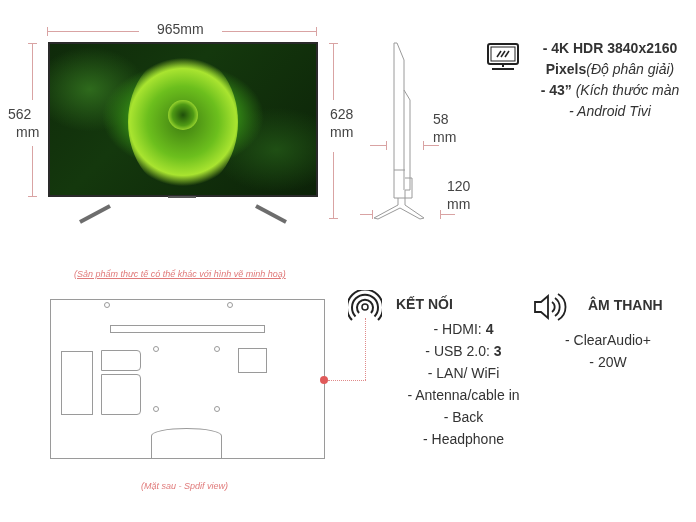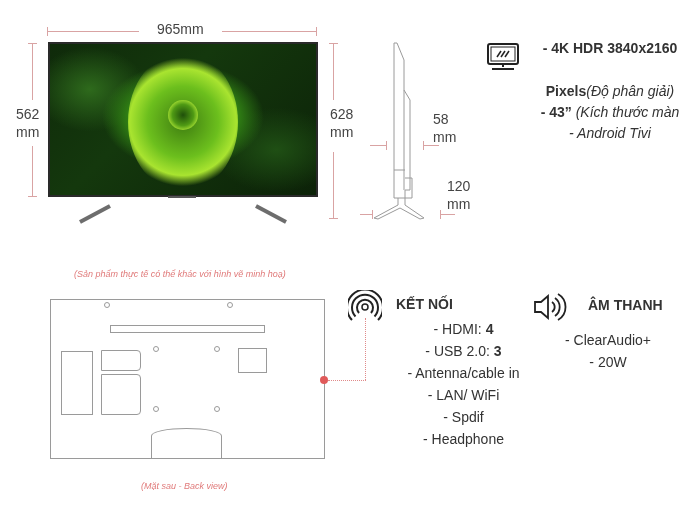--- a/index.html
+++ b/index.html
@@ -32,21 +32,21 @@
 <body>
 
 <div class="abs dim-line" style="left:47px; top:31px; width:92px; height:1px;"></div>
 <div class="abs dim-line" style="left:47px; top:27px; width:1px; height:9px;"></div>
 <div class="abs dim-text" style="left:157px; top:20px;">965mm</div>
 <div class="abs dim-line" style="left:222px; top:31px; width:95px; height:1px;"></div>
 <div class="abs dim-line" style="left:316px; top:27px; width:1px; height:9px;"></div>
 
 <div class="abs dim-line" style="left:32px; top:43px; width:1px; height:57px;"></div>
 <div class="abs dim-line" style="left:28px; top:43px; width:9px; height:1px;"></div>
-<div class="abs dim-text" style="left:16px; top:105px;">562</div>
+<div class="abs dim-text" style="left:8px; top:105px;">562</div>
 <div class="abs dim-text" style="left:16px; top:123px;">mm</div>
 <div class="abs dim-line" style="left:32px; top:146px; width:1px; height:51px;"></div>
 <div class="abs dim-line" style="left:28px; top:196px; width:9px; height:1px;"></div>
 
 <div class="abs tv-screen" style="left:48px; top:42px; width:270px; height:155px; overflow:hidden;">
   <div class="abs flower-core" style="left:78px; top:8px; width:110px; height:140px;"></div>
   <div class="abs" style="left:118px; top:56px; width:30px; height:30px; border-radius:50%; background: radial-gradient(circle, #1f4f0a 0%, #4f9a14 50%, #b8ee3a 80%, rgba(0,0,0,0) 100%);"></div>
 </div>
 <div class="abs" style="left:168px; top:196px; width:28px; height:2px; background:#555;"></div>
 
@@ -86,61 +86,61 @@
   <rect x="2" y="2" width="30" height="20" rx="2" fill="none" stroke="#222" stroke-width="2"></rect>
   <rect x="5" y="5" width="24" height="14" fill="none" stroke="#222" stroke-width="1"></rect>
   <line x1="11" y1="15" x2="15" y2="9" stroke="#222" stroke-width="1.5"></line>
   <line x1="15" y1="15" x2="19" y2="9" stroke="#222" stroke-width="1.5"></line>
   <line x1="19" y1="15" x2="23" y2="9" stroke="#222" stroke-width="1.5"></line>
   <line x1="17" y1="22" x2="17" y2="25" stroke="#222" stroke-width="2"></line>
   <line x1="6" y1="27" x2="28" y2="27" stroke="#222" stroke-width="2"></line>
 </svg>
 <div class="abs" style="left:525px; top:38px; width:170px;">
   <div class="spec-line" style="line-height:21px;"><b>- 4K HDR 3840x2160</b></div>
-  <div class="spec-line" style="line-height:21px;margin-top:22px;"><b>Pixels</b><i>(Độ phân giải)</i></div>
+  <div class="spec-line" style="line-height:21px;"><b>Pixels</b><i>(Độ phân giải)</i></div>
   <div class="spec-line" style="line-height:21px;"><b>- 43”</b><i> (Kích thước màn</i></div>
   <div class="spec-line" style="line-height:21px;"><i>- Android Tivi</i></div>
 </div>
 
-<div class="abs caption" style="left:74px; top:269px;">(Sản phẩm thực tế có thể khác với hình vẽ minh hoạ)</div>
+<div class="abs caption" style="left:74px; top:269px;text-decoration:underline;">(Sản phẩm thực tế có thể khác với hình vẽ minh hoạ)</div>
 
 <div class="abs outline" style="left:50px; top:299px; width:275px; height:160px;">
   <div class="abs hole" style="left:53px; top:2px;"></div>
   <div class="abs hole" style="left:176px; top:2px;"></div>
   <div class="abs outline" style="left:59px; top:25px; width:155px; height:8px;"></div>
   <div class="abs outline" style="left:10px; top:51px; width:32px; height:64px;"></div>
   <div class="abs outline" style="left:50px; top:50px; width:40px; height:21px; border-radius:0 4px 4px 0;"></div>
   <div class="abs outline" style="left:50px; top:74px; width:40px; height:41px; border-radius:0 4px 4px 0;"></div>
   <div class="abs hole" style="left:102px; top:46px;"></div>
   <div class="abs hole" style="left:163px; top:46px;"></div>
   <div class="abs hole" style="left:102px; top:106px;"></div>
   <div class="abs hole" style="left:163px; top:106px;"></div>
   <div class="abs outline" style="left:187px; top:48px; width:29px; height:25px;"></div>
   <div class="abs outline" style="left:100px; top:128px; width:71px; height:31px; border-radius:50% 50% 0 0 / 25% 25% 0 0; border-bottom:none;"></div>
 </div>
 
 <div class="abs" style="left:320px; top:376px; width:8px; height:8px; border-radius:50%; background:#e05a5a;"></div>
 <div class="abs" style="left:328px; top:380px; width:38px; height:0; border-top:1px dotted #e08a8a;"></div>
 <div class="abs" style="left:365px; top:318px; width:0; height:62px; border-left:1px dotted #e08a8a;"></div>
 
-<div class="abs caption" style="left:141px; top:481px;">(Mặt sau - Back view)</div>
+<div class="abs caption" style="left:141px; top:481px;">(Mặt sau - Spdif view)</div>
 
 <svg class="abs" style="left:348px; top:290px;" width="34" height="34" viewBox="0 0 34 34">
   <circle cx="17" cy="17" r="3" fill="none" stroke="#222" stroke-width="1.5"></circle>
   <path d="M11 23 A8 8 0 1 1 23 23" fill="none" stroke="#222" stroke-width="2"></path>
   <path d="M7.5 26.5 A13 13 0 1 1 26.5 26.5" fill="none" stroke="#222" stroke-width="2"></path>
   <path d="M4 30 A18 18 0 1 1 30 30" fill="none" stroke="#222" stroke-width="2"></path>
 </svg>
 <div class="abs" style="left:396px; top:294px; width:135px;">
   <div class="section-title" style="margin-bottom:4px;">KẾT NỐI</div>
   <div class="spec-line"><span>- HDMI: </span><b>4</b></div>
   <div class="spec-line"><span>- USB 2.0: </span><b>3</b></div>
+  <div class="spec-line">- LAN/ WiFi</div>
   <div class="spec-line">- Antenna/cable in</div>
-  <div class="spec-line">- LAN/ WiFi</div>
-  <div class="spec-line">- Spdif</div>
+  <div class="spec-line">- Back</div>
   <div class="spec-line">- Headphone</div>
 </div>
 
 <svg class="abs" style="left:533px; top:292px;" width="36" height="30" viewBox="0 0 36 30">
   <path d="M2 10 L8 10 L15 4 L15 26 L8 20 L2 20 Z" fill="none" stroke="#222" stroke-width="1.8"></path>
   <path d="M19 10 A6 6 0 0 1 19 20" fill="none" stroke="#222" stroke-width="1.8"></path>
   <path d="M22 6 A11 11 0 0 1 22 24" fill="none" stroke="#222" stroke-width="1.8"></path>
   <path d="M25 2 A15 15 0 0 1 25 28" fill="none" stroke="#222" stroke-width="1.8"></path>
 </svg>
 <div class="abs section-title" style="left:588px; top:295px;">ÂM THANH</div>

